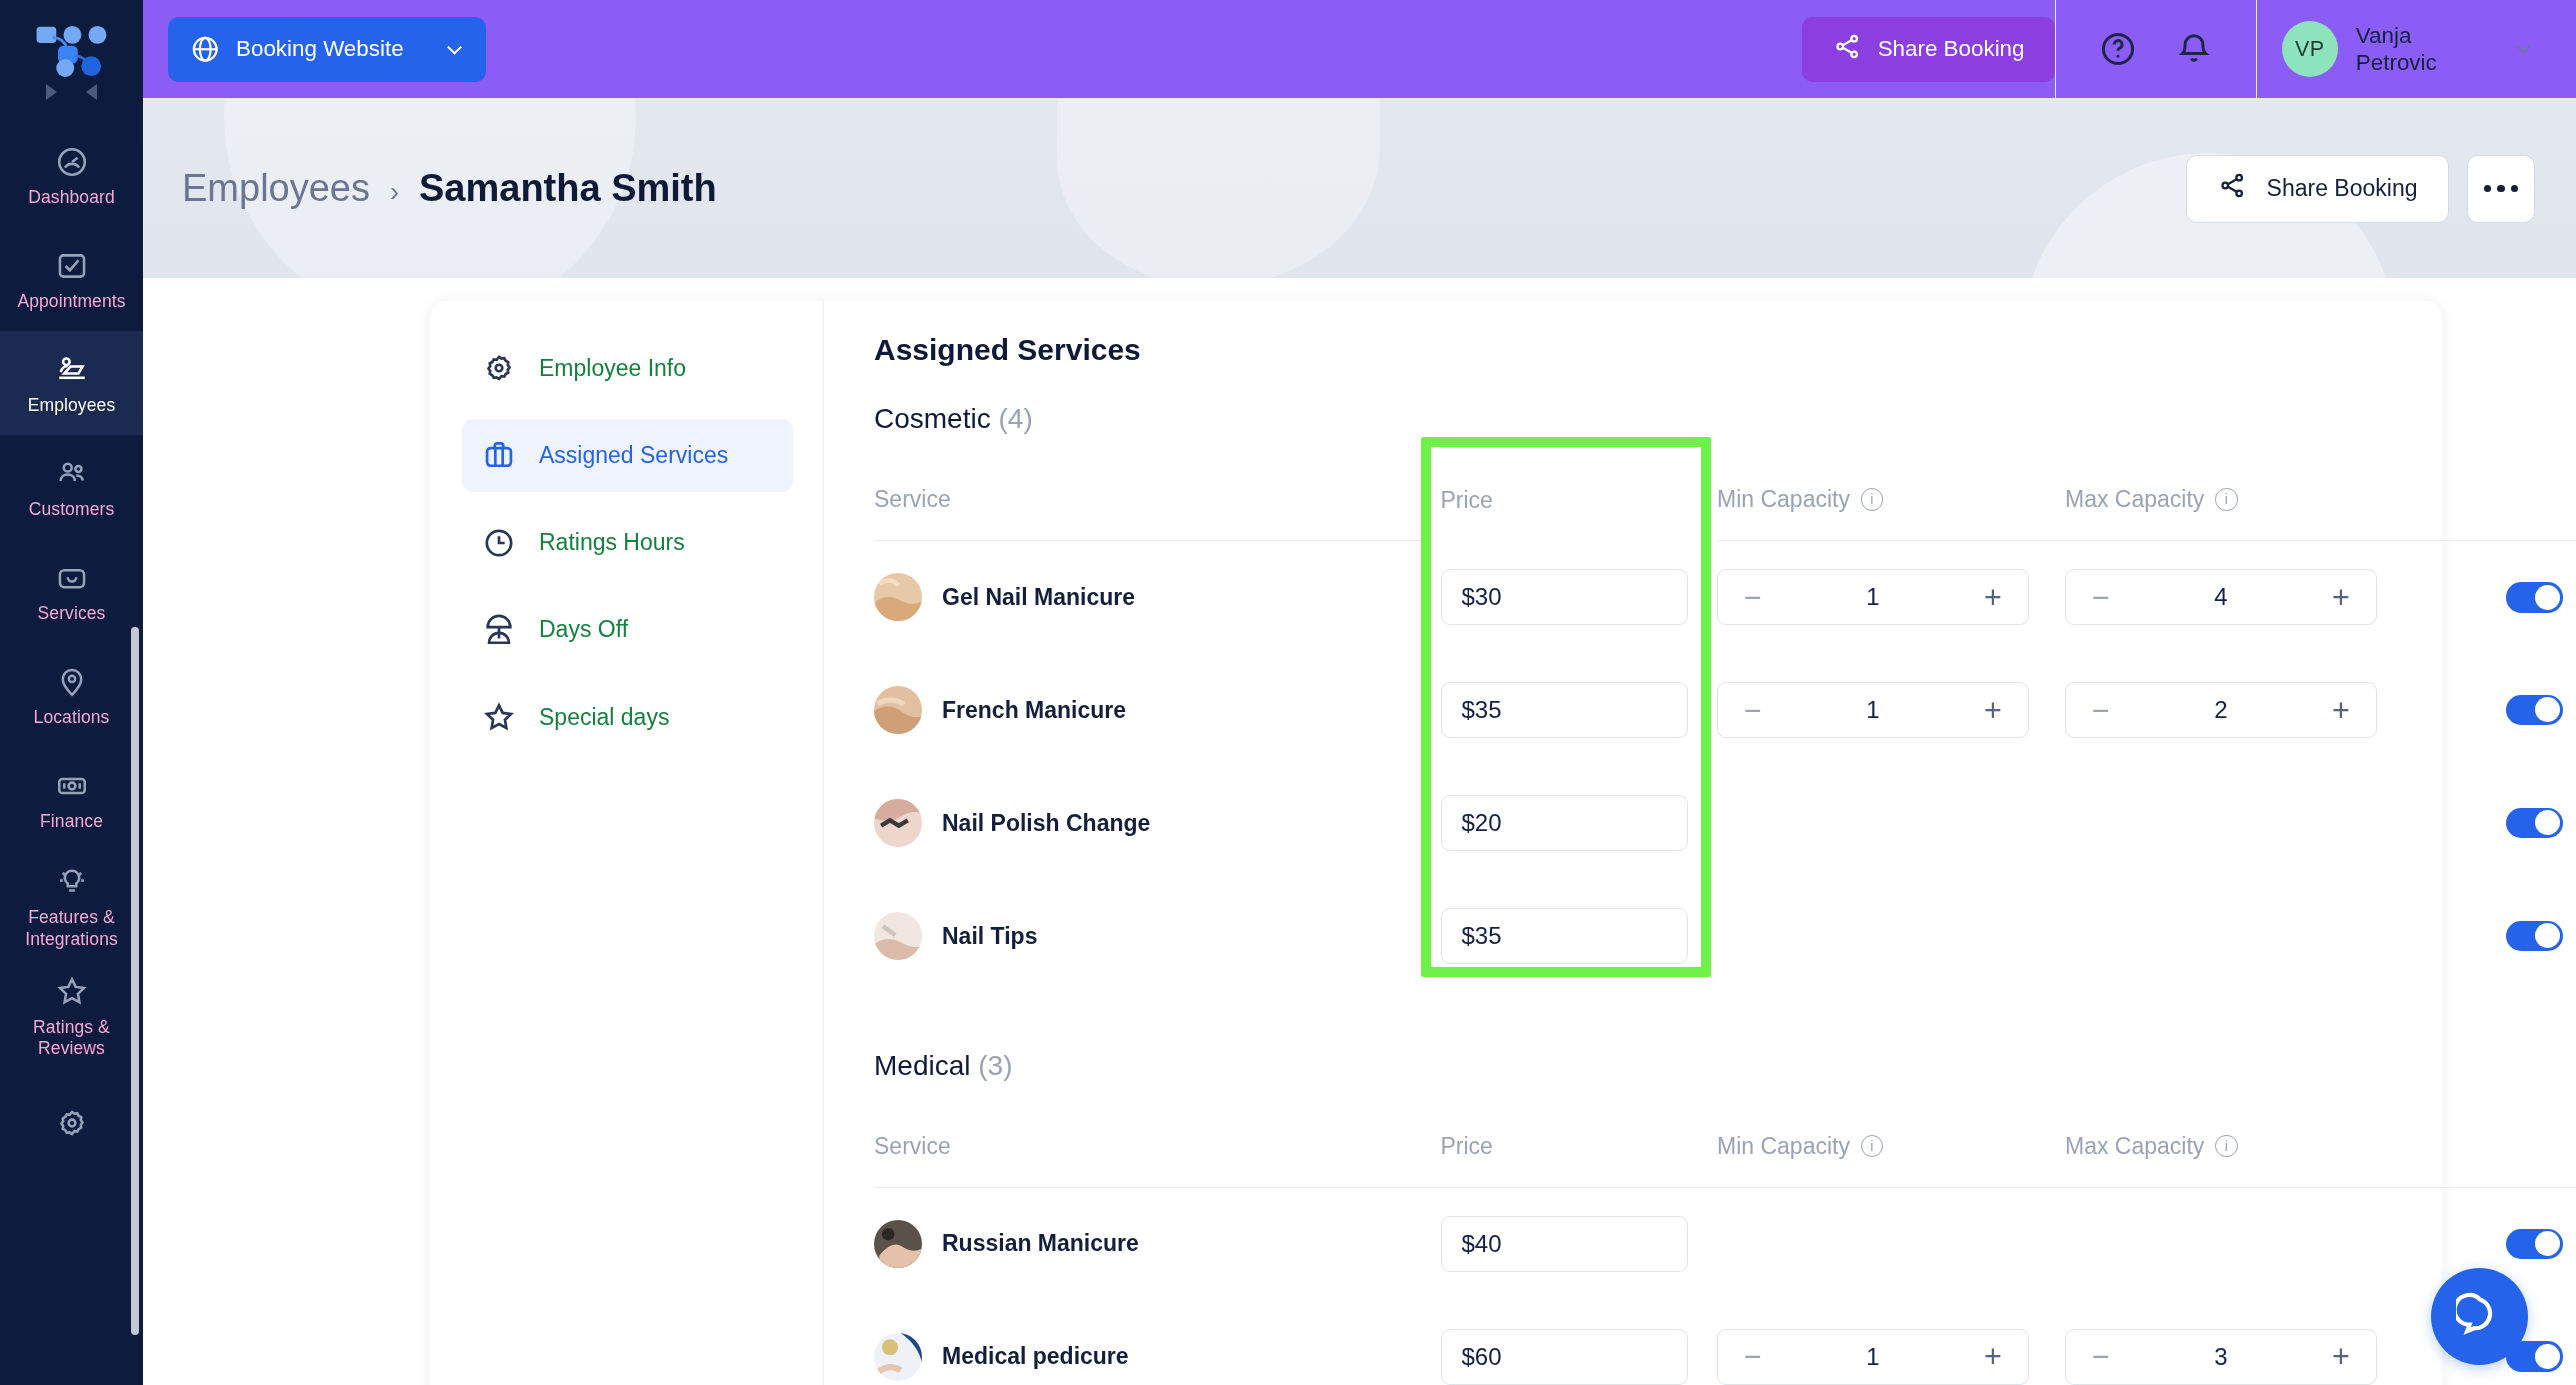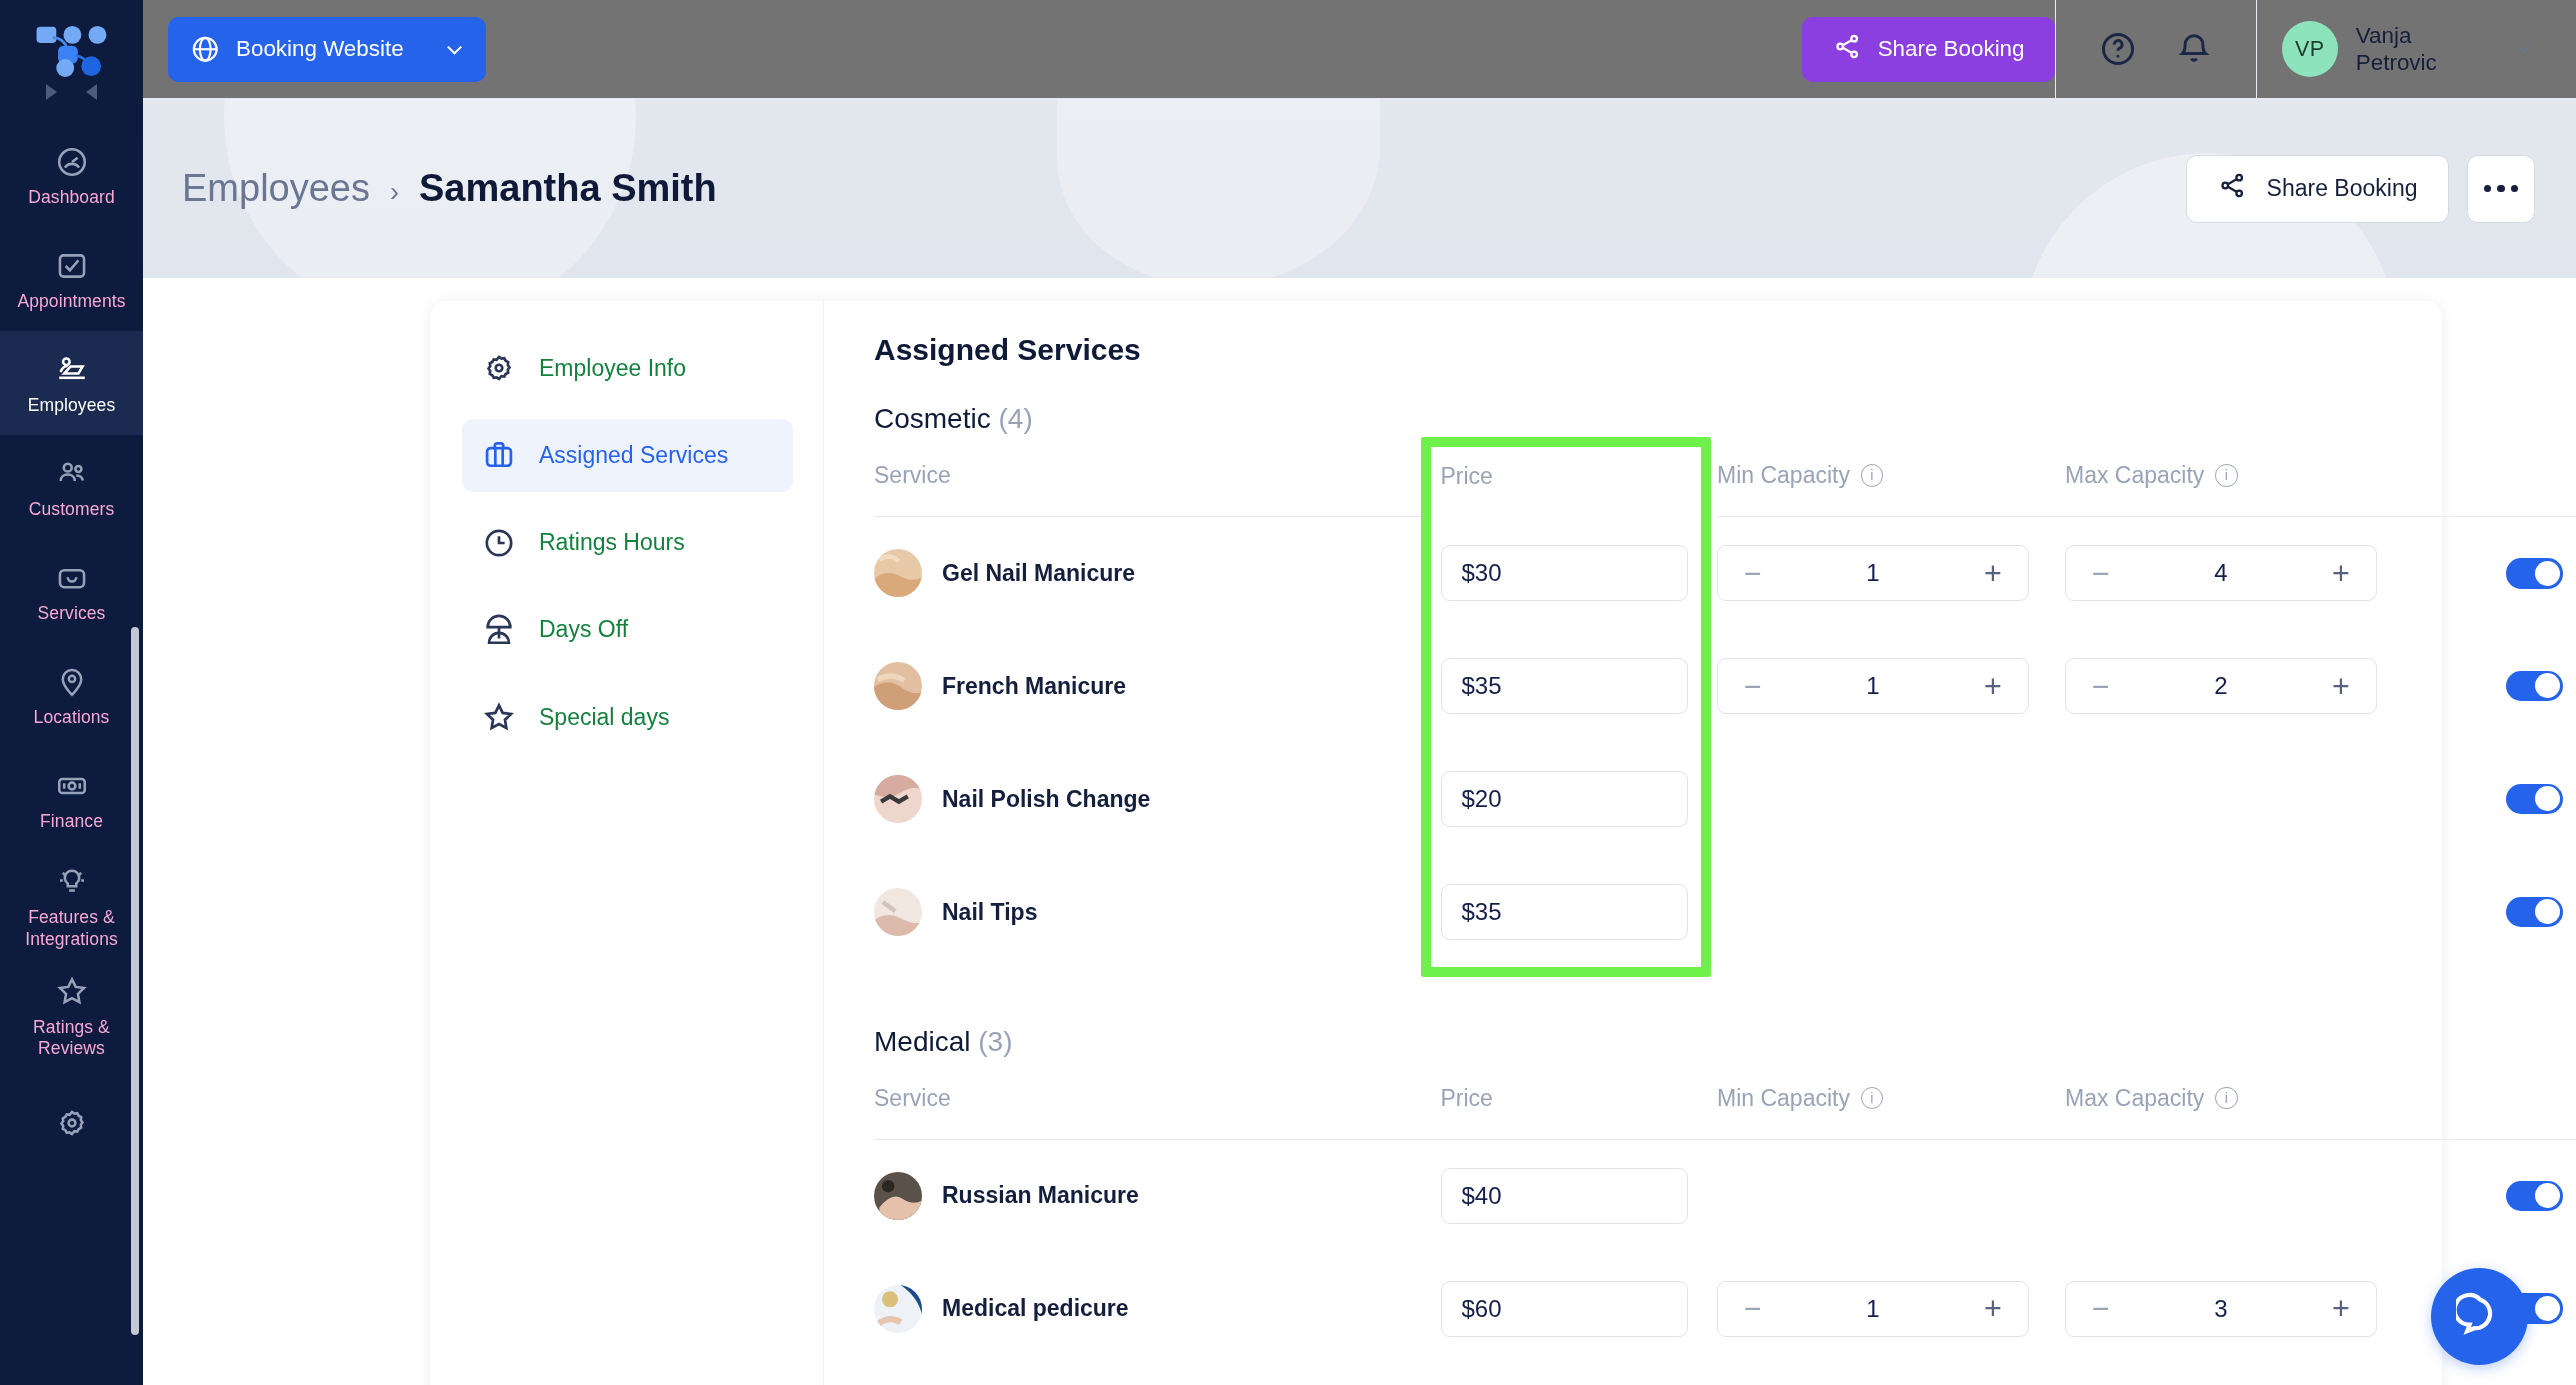--- a/index.html
+++ b/index.html
@@ -42,21 +42,21 @@
   .rail-scroll {
     position: absolute; right: 3.6px; top: 627px; width: 8px; height: 708px;
     background: #c3c9d4; border-radius: 4.5px; z-index: 60;
   }
 
   
   .main { flex: 1; height: 1386px; position: relative; display: flex; flex-direction: column; background: #fff; }
 
   
   .topbar {
-    height: 99px; flex: 0 0 99px; background: #737373;
+    height: 99px; flex: 0 0 99px; background: #8b5cf6;
     border-bottom: 0.9px solid #e6e9ef;
     display: flex; align-items: center; position: relative; z-index: 30;
   }
   .bw-btn {
     margin-left: 25px; height: 65px; background: #2563eb; border-radius: 10.8px;
     display: flex; align-items: center; gap: 16px; padding: 0 20px 0 21.5px;
     color: #fff; font-size: 22.4px; cursor: pointer; border: none;
   }
   .bw-btn .globe { width: 30.5px; height: 30.5px; }
   .bw-btn .chev { margin-left: 23px; width: 23px; height: 23px; }
@@ -145,21 +145,21 @@
   table.svc { width: 100%; border-collapse: collapse; table-layout: fixed; }
   table.svc col.c-svc { width: 554px; }
   table.svc col.c-price { width: 289px; }
   table.svc col.c-min { width: 348px; }
   table.svc col.c-max { width: 357px; }
   table.svc col.c-tog { width: 161px; }
   th.hd {
     text-align: left; color: #9aa3b6; font-size: 23px; font-weight: normal;
     padding: 0 0 27px 0; vertical-align: bottom;
   }
-  th.hd .with-i { display: inline-flex; align-items: center; gap: 10.8px; }
+  th.hd .with-i { display: inline-flex; align-items: center; gap: 10.8px; margin-top: 24px; }
   th.hd .info-i {
     width: 22.4px; height: 22.4px; border-radius: 50%; border: 1.6px solid #9aa3b6;
     display: inline-flex; align-items: center; justify-content: center;
     font-size: 14.3px; color: #9aa3b6; font-style: normal; line-height: 1;
   }
   th.hd.pricehd { padding-left: 12.5px; }
   th.hd.toghd { text-align: right; padding-right: 20px; }
   tr.hdrow th { border-bottom: 0.9px solid #e8ebf1; }
   tr.hdrow th.pricehd { border-bottom: none; }
 

